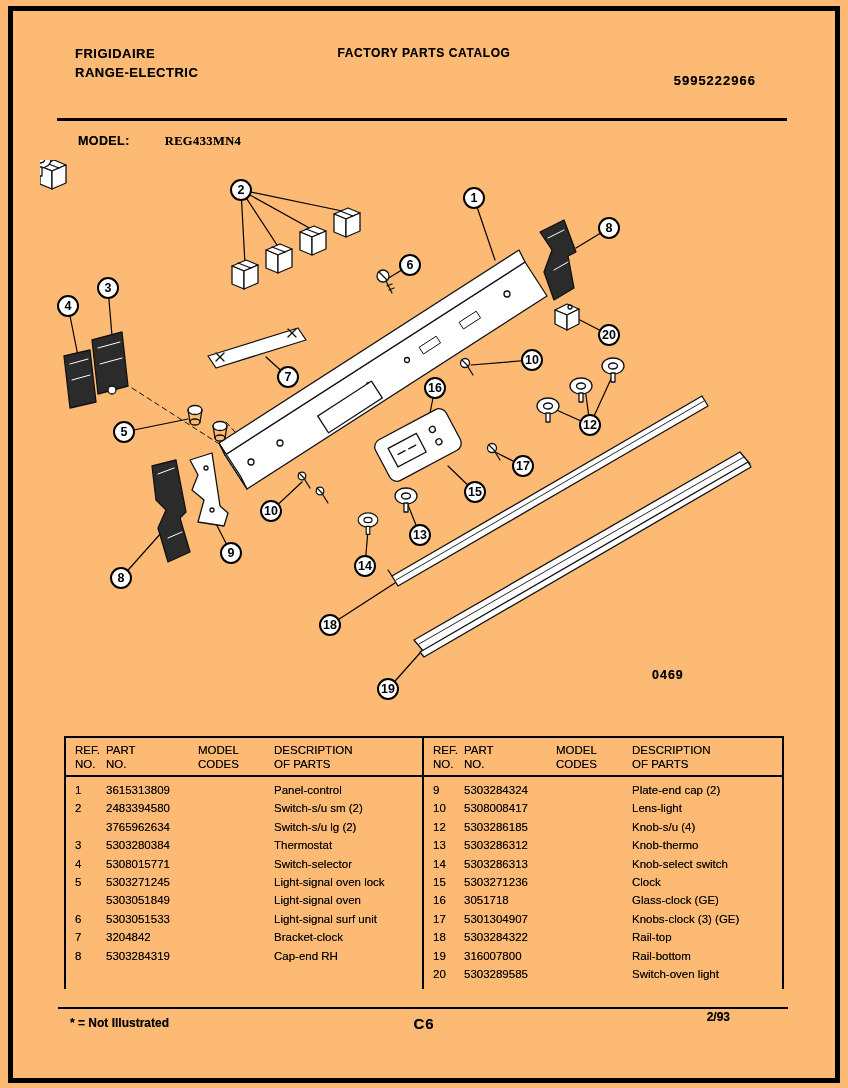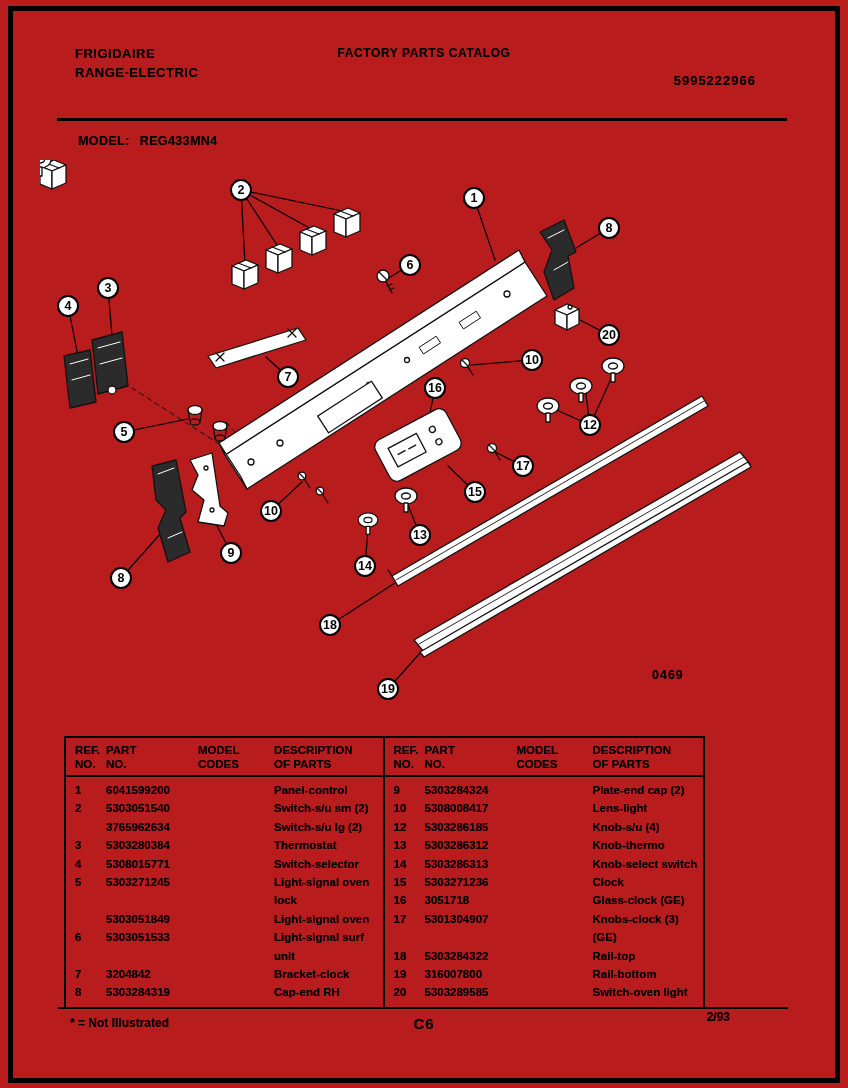--- a/index.html
+++ b/index.html
@@ -1,48 +1,48 @@
 <!DOCTYPE html>
 <html><head>
 <meta charset="utf-8">
 <style>
   * { margin:0; padding:0; box-sizing:border-box; }
   html,body { background:#e8e8e8; }
   body { font-family:"Liberation Sans", sans-serif; color:#000; }
   .page {
-    position:relative; width:848px; height:1088px; background:#b91c1c;
+    position:relative; width:848px; height:1088px; background:#fdba74;
     overflow:hidden; margin:0 auto;
   }
   .scan-frame {
     position:absolute; left:8px; top:6px; right:8px; bottom:5px;
     border:5px solid #000; pointer-events:none;
   }
   .txt { text-shadow:0 0 0.6px rgba(0,0,0,0.55); }
 
   
   .brand { position:absolute; left:75px; top:44px; font-size:13px; font-weight:800; letter-spacing:.5px; line-height:19px; }
   .catalog-title { position:absolute; left:50%; top:46px; transform:translateX(-50%); font-size:12px; font-weight:800; letter-spacing:.6px; }
   .doc-number { position:absolute; right:92px; top:45px; font-size:13px; font-weight:800; letter-spacing:1px;margin-top:28px; }
   .header-rule { position:absolute; left:57px; top:118px; width:730px; height:3px; background:#000; }
   .model-line { position:absolute; left:78px; top:134px; font-size:12.5px; font-weight:800; letter-spacing:.4px; }
-  .model-line .val { margin-left:10px; }
+  .model-line .val { margin-left:35px;font-family:Liberation Serif, serif; }
 
   
   .diagram { position:absolute; left:40px; top:160px; width:780px; height:560px; }
   .diagram svg { position:absolute; left:0; top:0; }
   .callout {
     position:absolute; width:22px; height:22px; border:2px solid #000; border-radius:50%;
     background:#fff; display:flex; align-items:center; justify-content:center;
     font-size:12.5px; font-weight:800; z-index:3;
   }
   .diagram-code { position:absolute; left:612px; top:508px; font-size:12.5px; font-weight:700; letter-spacing:1px; }
   #leader-lines line { stroke:#000; stroke-width:1.2; }
 
   
-  .ptable { position:absolute; left:64px; top:736px; width:641px; display:flex; font-weight:700; }
+  .ptable { position:absolute; left:64px; top:736px; width:720px; display:flex; font-weight:400; }
   .tgroup { width:50%; border-top:2px solid #000; }
   .tgroup.gleft  { border-left:2px solid #000; border-right:2px solid #000; }
   .tgroup.gright { border-right:2px solid #000; }
   .thead { display:flex; border-bottom:2px solid #000; padding:5px 0 4px 0; font-size:11.5px; line-height:14px; }
   .thead .h2 { display:block; }
   .tc-ref   { width:40px;  padding-left:9px; }
   .tc-part  { width:92px; }
   .tc-codes { width:76px; }
   .tc-desc  { flex:1; }
   .tbody { padding:4px 0 6px 0; }
@@ -311,27 +311,27 @@
             <span class="h2">CODES</span>
           </div>
         <div class="tc-desc">
             <span class="h2">DESCRIPTION</span>
             <span class="h2">OF PARTS</span>
           </div>
       </div>
       <div class="tbody" id="tbody-left">
           <div class="trow">
             <div class="tc-ref">1</div>
-            <div class="tc-part">6041599200</div>
+            <div class="tc-part">3615313809</div>
             <div class="tc-codes"></div>
             <div class="tc-desc">Panel-control</div>
           </div>
           <div class="trow">
             <div class="tc-ref">2</div>
-            <div class="tc-part">5303051540</div>
+            <div class="tc-part">2483394580</div>
             <div class="tc-codes"></div>
             <div class="tc-desc">Switch-s/u sm (2)</div>
           </div>
           <div class="trow">
             <div class="tc-ref"></div>
             <div class="tc-part">3765962634</div>
             <div class="tc-codes"></div>
             <div class="tc-desc">Switch-s/u lg (2)</div>
           </div>
           <div class="trow">

